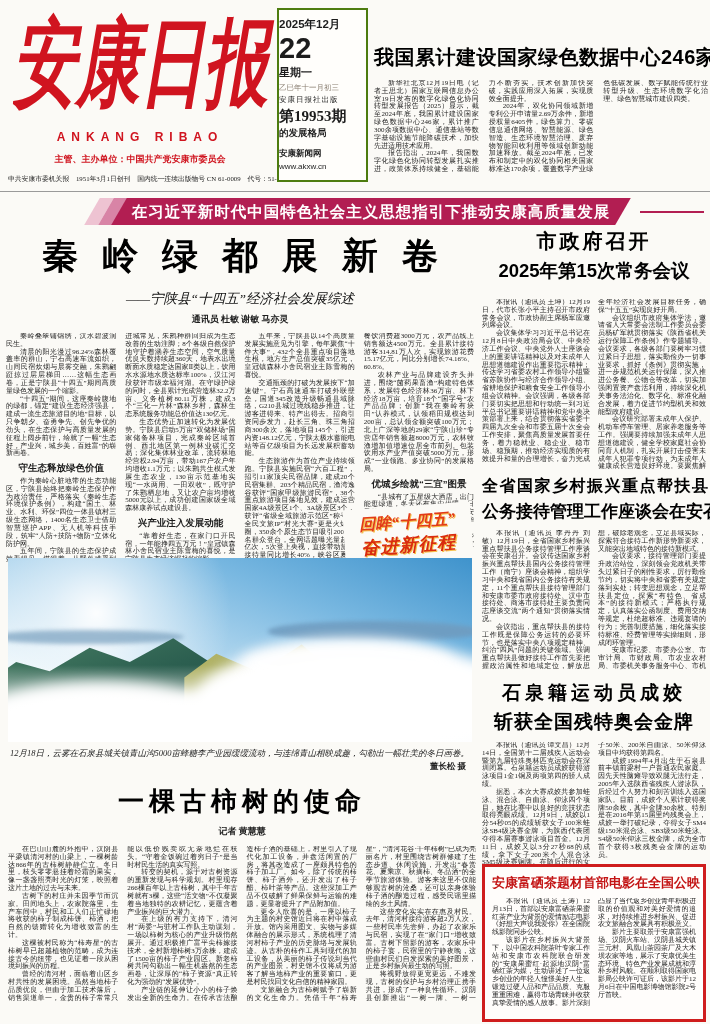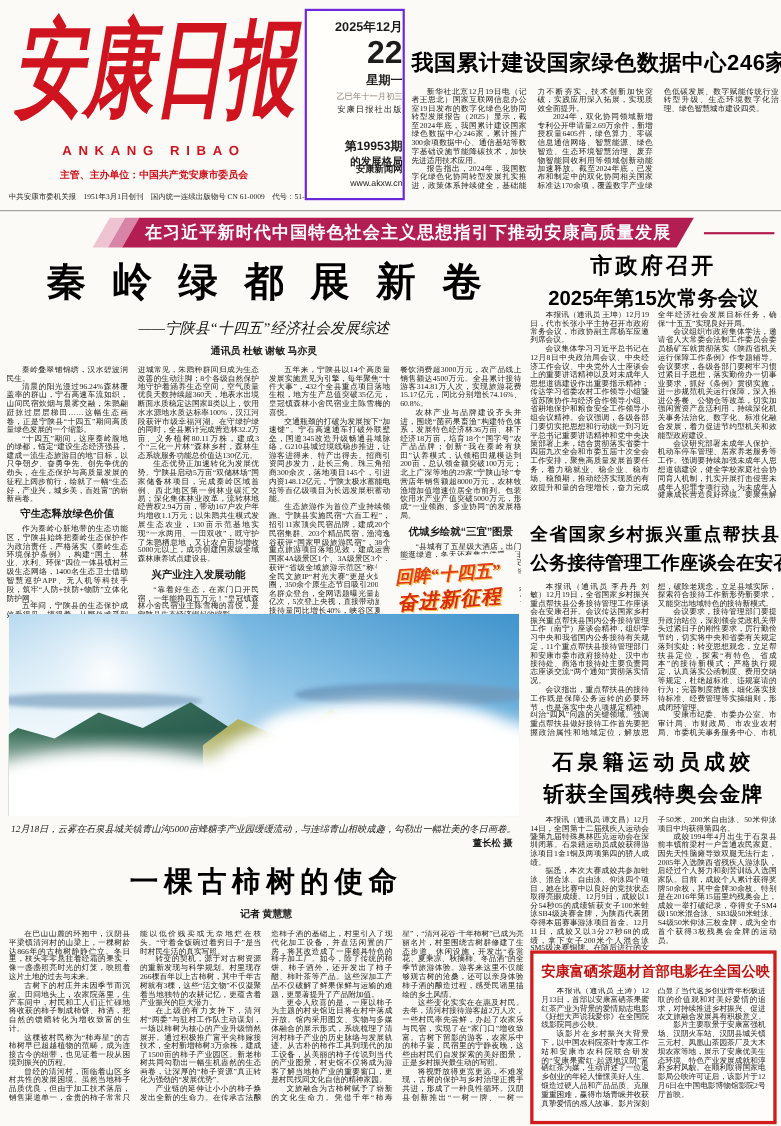--- a/index.html
+++ b/index.html
@@ -23,27 +23,27 @@
   }
   .latin { position:absolute; top:126px; left:0; right:0; text-align:center;
     color:#d0141f; font-weight:bold; font-size:12px; letter-spacing:6px; }
   .supervisor { position:absolute; top:149px; left:0; right:0; text-align:center;
     color:#d0141f; font-weight:bold; font-size:9px; }
   .mast-footer { position:absolute; top:170px; left:2px; right:0;
     font-size:6.8px; color:#222; white-space:nowrap; }
 
   
   .datebox { position:absolute; left:277px; top:8px; width:91px; height:174px;
-    border:2px solid #6d28d9; background:#fffefb; text-align:right; padding-top:7px; }
+    border:2px solid #4d7c0f; background:#fffefb; text-align:left; padding-top:7px; }
   .db-month { font-size:11.5px; font-weight:bold; }
   .db-day   { font-size:29px; font-weight:bold; line-height:1.15; }
   .db-week  { font-size:11px; font-weight:bold; }
   .db-lunar { font-size:7.5px; color:#8a7f72; margin-top:3px; }
   .db-pub   { font-size:7.5px; margin-top:2px; letter-spacing:1px; }
-  .db-issue { font-size:11px; font-weight:bold; margin-top:20px; }
+  .db-issue { font-size:15px; font-weight:bold; margin-top:2px;font-family:Liberation Serif, serif; }
   .db-pages { font-size:9.5px; font-weight:bold; margin-top:1px; }
   .db-site  { position:absolute; bottom:20px; left:0; right:0; font-size:8.5px; font-weight:bold; }
   .db-url   { position:absolute; bottom:9px; left:0; right:0; font-size:8px; }
 
   
   .top-story { position:absolute; left:374px; top:44px; width:334px; }
   .top-headline { font-weight:900; font-size:20px; letter-spacing:0.5px; white-space:nowrap; color:#000; }
   .top-body { margin-top:9px; height:98px; column-count:3; column-gap:10px;
     column-fill:auto; overflow:hidden; font-size:7px; line-height:1.12; }
 
@@ -118,21 +118,21 @@
 
   
   .right-col { position:absolute; left:482px; top:228px; width:224px; height:796px; }
   .rc-art { position:absolute; left:0; right:0; }
   .t-c { text-align:center; font-weight:900; color:#000;
     font-family:"Liberation Sans","DejaVu Sans",sans-serif; white-space:nowrap; }
   .gov-t1 { font-size:20px; letter-spacing:3px; }
   .gov-t2 { font-size:18.5px; margin-top:3px; }
   .twocol { column-count:2; column-gap:8px; column-fill:auto; overflow:hidden;
     font-size:7px; line-height:1.12; }
-  .gov-body { margin-top:0; height:176px; }
+  .gov-body { margin-top:16px; height:176px; }
   .rec-t1 { font-size:16px; letter-spacing:1.5px; }
   .rec-t2 { font-size:17px; margin-top:3px; }
   .rec-body { margin-top:7px; height:146px; }
   .ath-t1 { font-size:19px; letter-spacing:4px; }
   .ath-t2 { font-size:19px; margin-top:3px; letter-spacing:1px; }
   .ath-body { margin-top:7px; height:128px; }
   .art-gov { top:0; }
   .art-rec { top:248px; }
   .art-ath { top:452px; }
 

